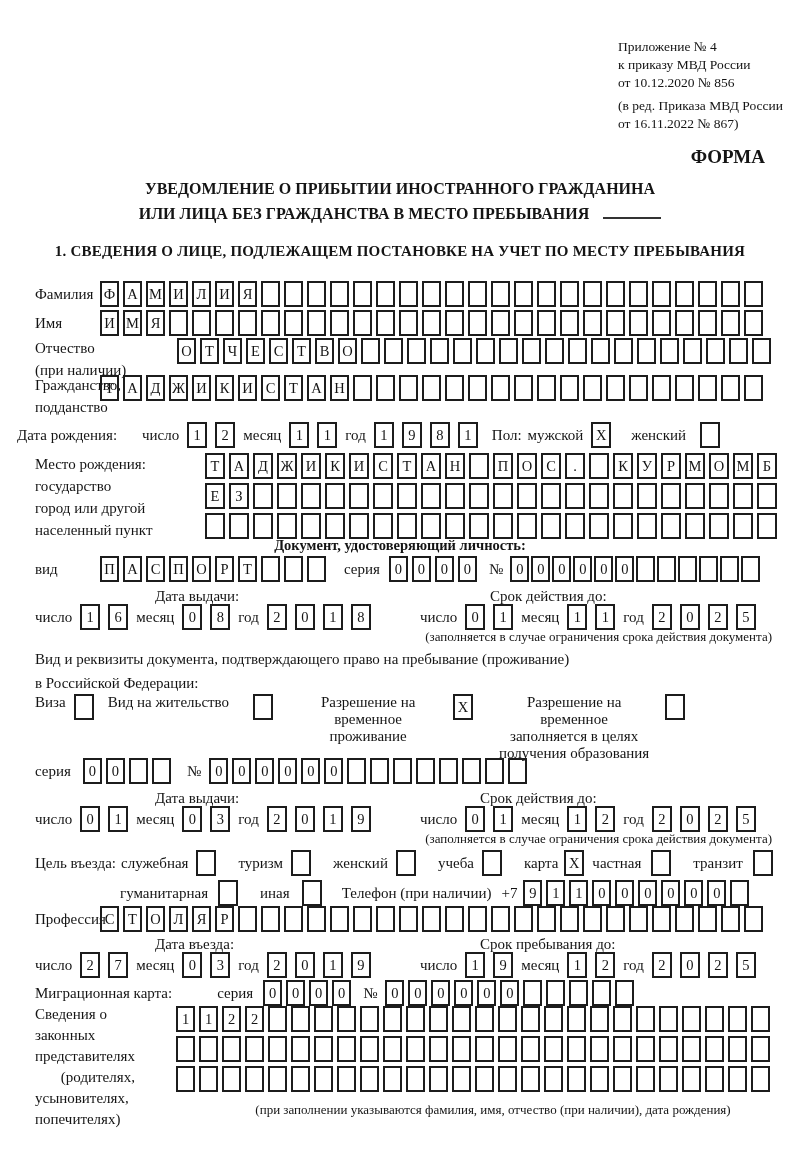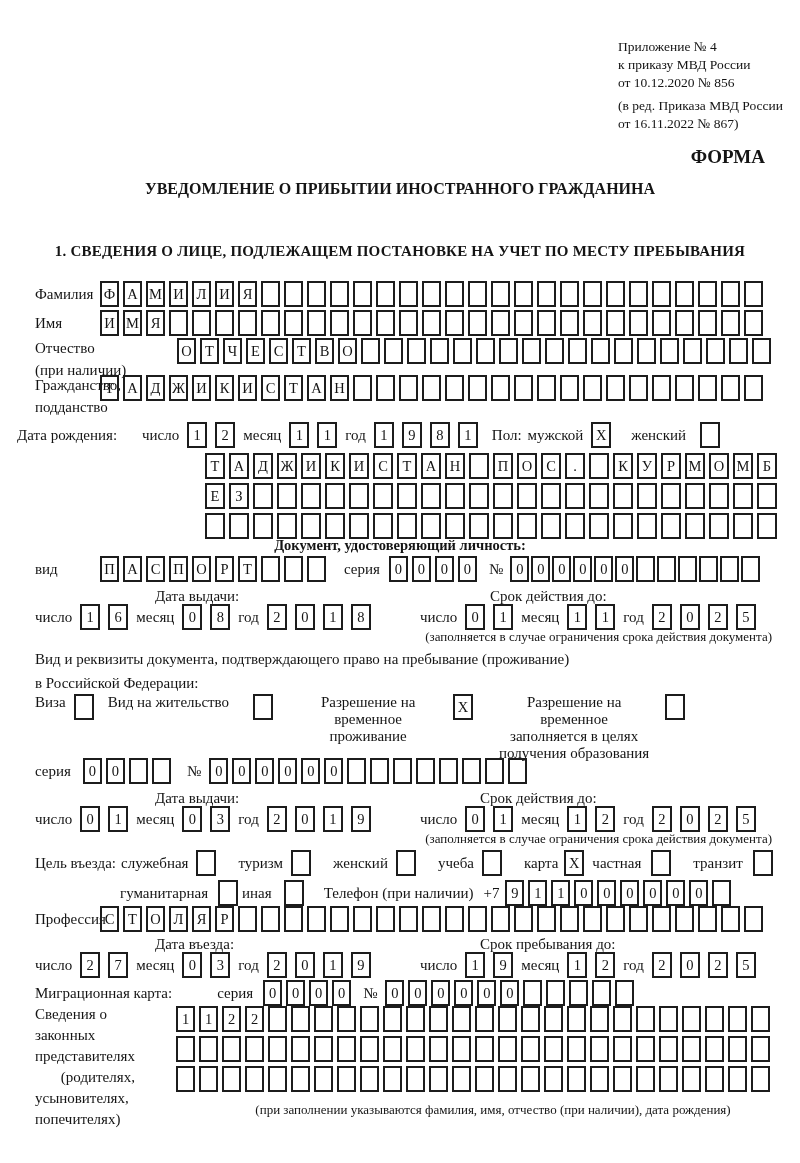--- a/index.html
+++ b/index.html
@@ -34,20 +34,23 @@
     <div>Приложение № 4</div>
     <div>к приказу МВД России</div>
     <div>от 10.12.2020 № 856</div>
     <div style="margin-top:5px;">(в ред. Приказа МВД России</div>
     <div>от 16.11.2022 № 867)</div>
   </div>
 
   <div class="abs b" style="right:35px;top:146px;font-size:19px;">ФОРМА</div>
 
   <div class="abs b center" style="left:0;top:180px;width:800px;font-size:16px;">УВЕДОМЛЕНИЕ О ПРИБЫТИИ ИНОСТРАННОГО ГРАЖДАНИНА</div>
+  <div class="abs b center" style="left:0;top:203px;width:800px;font-size:16px;">
+    <span>ИЛИ ЛИЦА БЕЗ ГРАЖДАНСТВА В МЕСТО ПРЕБЫВАНИЯ</span><span class="blank-line"></span>
+  </div>
 
   <div class="abs b center" style="left:0;top:243px;width:800px;font-size:15px;letter-spacing:0.2px;">1. СВЕДЕНИЯ О ЛИЦЕ, ПОДЛЕЖАЩЕМ ПОСТАНОВКЕ НА УЧЕТ ПО МЕСТУ ПРЕБЫВАНИЯ</div>
 
   <div class="abs row" style="left:35px;top:281px;">
     <span class="lbl" style="width:65px;">Фамилия</span>
     <span class="cells">
         <span class="cell">Ф</span>
         <span class="cell">А</span>
         <span class="cell">М</span>
         <span class="cell">И</span>
@@ -202,20 +205,26 @@
         <span class="cell">8</span>
         <span class="cell">1</span>
       </span>
     <span class="lbl" style="margin-left:6px;">Пол:</span>
     <span class="lbl" style="margin-left:6px;">мужской</span>
     <span class="cbox" style="margin-left:8px;">X</span>
     <span class="lbl" style="margin-left:20px;">женский</span>
     <span class="cbox" style="margin-left:14px;"></span>
   </div>
 
+  <div class="abs" style="left:35px;top:456px;">
+    <div class="lbl">Место рождения:</div>
+    <div class="lbl" style="margin-top:5px;">государство</div>
+    <div class="lbl" style="margin-top:5px;">город или другой</div>
+    <div class="lbl" style="margin-top:5px;">населенный пункт</div>
+  </div>
   <div class="abs cells wide" style="left:205px;top:453px;">
       <span class="cell">Т</span>
       <span class="cell">А</span>
       <span class="cell">Д</span>
       <span class="cell">Ж</span>
       <span class="cell">И</span>
       <span class="cell">К</span>
       <span class="cell">И</span>
       <span class="cell">С</span>
       <span class="cell">Т</span>
@@ -476,21 +485,21 @@
     <span class="cbox" style="margin-left:6px;">X</span>
     <span class="lbl" style="margin-left:8px;">частная</span>
     <span class="cbox" style="margin-left:10px;"></span>
     <span class="lbl" style="margin-left:22px;">транзит</span>
     <span class="cbox" style="margin-left:10px;"></span>
   </div>
 
   <div class="abs row" style="left:120px;top:880px;">
     <span class="lbl">гуманитарная</span>
     <span class="cbox" style="margin-left:10px;"></span>
-    <span class="lbl" style="margin-left:4px;">иная</span>
+    <span class="lbl" style="margin-left:22px;">иная</span>
     <span class="cbox" style="margin-left:12px;"></span>
     <span class="lbl" style="margin-left:20px;">Телефон (при наличии)</span>
     <span class="lbl" style="margin-left:10px;">+7</span>
     <span class="cells" style="margin-left:6px;">
         <span class="cell">9</span>
         <span class="cell">1</span>
         <span class="cell">1</span>
         <span class="cell">0</span>
         <span class="cell">0</span>
         <span class="cell">0</span>

